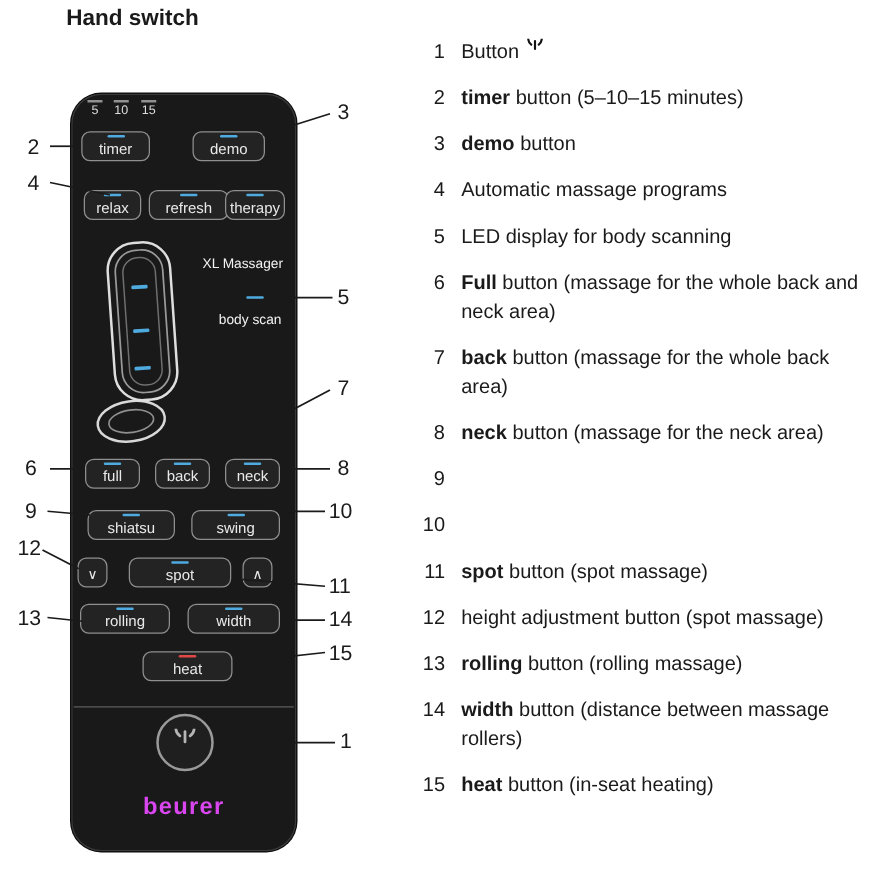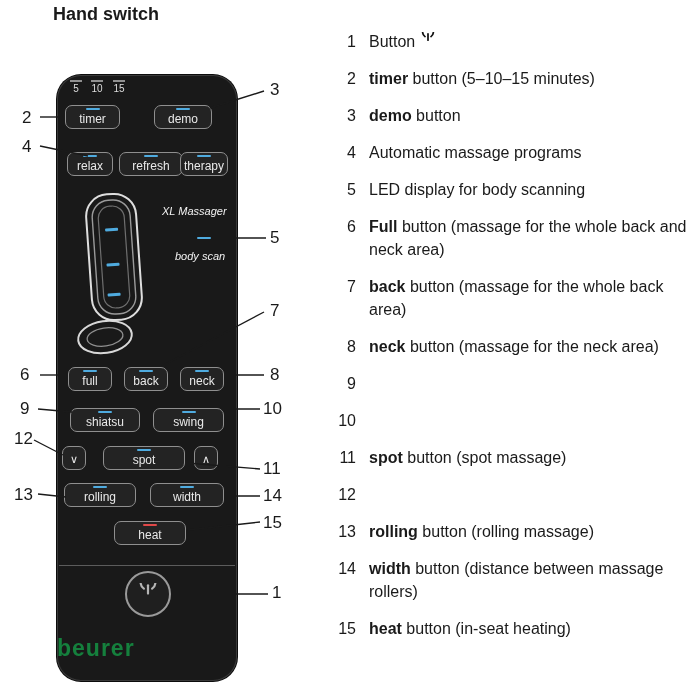--- a/index.html
+++ b/index.html
@@ -26,33 +26,33 @@
     display:flex; align-items:center; justify-content:center; padding-top:4px;
     cursor:pointer;
   }
   .led {
     position:absolute; top:2px; left:50%; transform:translateX(-50%);
     width:14px; height:2px; background:#4fabdf; border-radius:1px;
   }
   .led.red { background:#e04848; }
   .arrow { font-size:11px; padding-top:2px; }
 
-  #display { position:absolute; left:14px; top:112px; width:162px; height:182px;font-style:italic; }
+  #display { position:absolute; left:14px; top:112px; width:162px; height:182px; }
   .disp-text { position:absolute; color:#f2f2f2; font-size:11px; white-space:nowrap; }
   .disp-dash { position:absolute; width:14px; height:2px; background:#4fabdf; border-radius:1px; }
 
   #divider { position:absolute; left:2px; top:490px; width:176px; height:1px; background:#5c5c5c; }
 
   #power-button {
     position:absolute; left:68px; top:496px; width:46px; height:46px;
     border-radius:50%; border:2px solid #9a9a9a; background:#1f1f1f;
     display:flex; align-items:center; justify-content:center; cursor:pointer;
   }
-  #brand { position:absolute; left:0; right:0; top:560px; 
-    color:#15803d; font-size:23px; font-weight:bold; letter-spacing:1px; }
+  #brand { position:absolute; left:0; right:0; top:560px; text-align:center;
+    color:#d946ef; font-size:19px; font-weight:bold; letter-spacing:1px; }
 
   
   .callout { position:absolute; font-size:17px; color:#1a1a1a; }
   #lines { position:absolute; left:0; top:0; width:700px; height:700px; pointer-events:none; }
 
   
   #legend { position:absolute; left:333px; top:30px; width:364px; }
   .legend-item { display:flex; margin-bottom:14px; font-size:16px; line-height:23px; }
   .legend-num { width:23px; text-align:right; margin-right:13px; flex-shrink:0; }
   .legend-text b { font-weight:bold; }
@@ -266,20 +266,21 @@
     <span class="legend-num">10</span>
   </div>
 
   <div class="legend-item">
     <span class="legend-num">11</span>
     <span class="legend-text"><span></span><b>spot</b><span> button (spot massage)</span></span>
   </div>
 
   <div class="legend-item">
     <span class="legend-num">12</span>
+    <span class="legend-text"><span>height adjustment button (spot massage)</span></span>
   </div>
 
   <div class="legend-item">
     <span class="legend-num">13</span>
     <span class="legend-text"><span></span><b>rolling</b><span> button (rolling massage)</span></span>
   </div>
 
   <div class="legend-item">
     <span class="legend-num">14</span>
     <span class="legend-text"><span></span><b>width</b><span> button (distance between massage rollers)</span></span>

